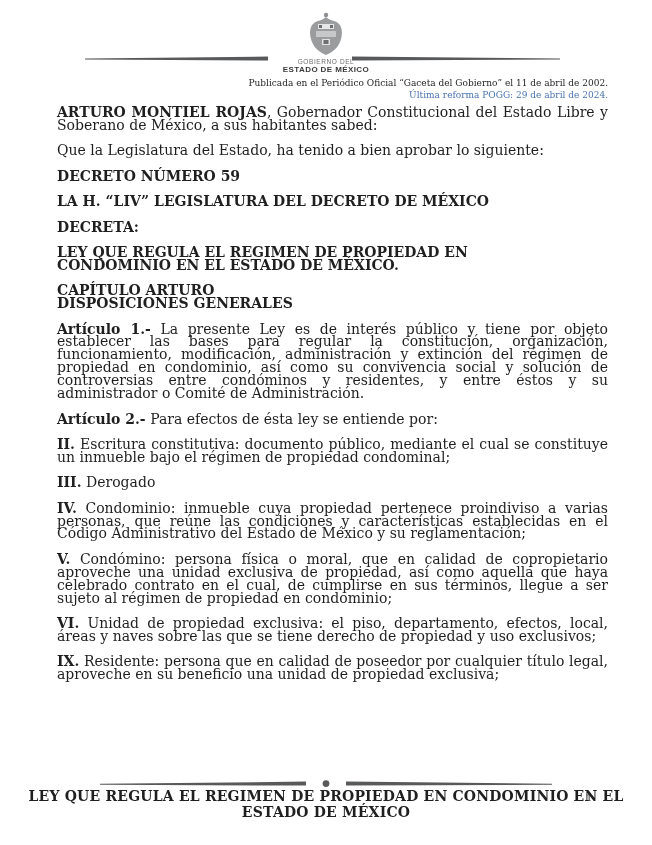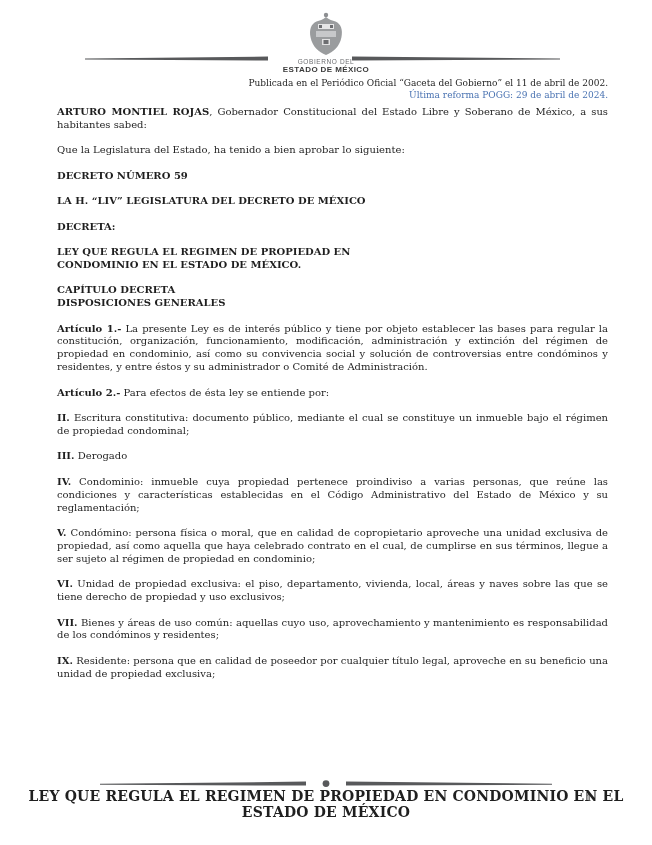--- a/index.html
+++ b/index.html
@@ -30,21 +30,21 @@
   .header-rules{position:absolute;top:52px;left:0;width:652px;height:14px;}
   .pub-block{
     position:absolute;top:77px;right:44px;
     text-align:right;line-height:1.35;margin-left:24px;
   }
   .published{font-size:9px;color:#1f1f1f;}
   .reform{font-size:9px;}
   
   .body-text{
     position:absolute;left:57px;right:44px;top:106px;
-    font-size:10px;line-height:12.9px;
+    font-size:14px;line-height:12.9px;
     text-align:justify;
   }
   .body-text p{margin:0 0 12.5px 0;}
   .center{}
   b,.b{font-weight:bold;}
   .law-title{margin-bottom:9px;}
   
   .footer{position:absolute;left:0;right:0;top:777px;}
   .footer-rule{display:block;margin:0 auto;}
   .footer-title{
@@ -100,40 +100,39 @@
     <p class="b">LA H. “LIV” LEGISLATURA DEL DECRETO DE MÉXICO</p>
 
     <p class="b">DECRETA:</p>
 
     <p class="center b law-title">
       <span>LEY QUE REGULA EL REGIMEN DE PROPIEDAD EN</span><br>
       <span>CONDOMINIO EN EL ESTADO DE MÉXICO.</span>
     </p>
 
     <p class="center b">
-      <span>CAPÍTULO DECRETA</span><br>
+      <span>CAPÍTULO ARTURO</span><br>
       <span>DISPOSICIONES GENERALES</span>
     </p>
 
     <p><b>Artículo 1.-</b><span> La presente Ley es de interés público y tiene por objeto establecer las bases para regular la constitución, organización, funcionamiento, modificación, administración y extinción del régimen de propiedad en condominio, así como su convivencia social y solución de controversias entre condóminos y residentes, y entre éstos y su administrador o Comité de Administración.</span></p>
 
     <p><b>Artículo 2.-</b><span> Para efectos de ésta ley se entiende por:</span></p>
 
 
     <p><b>II.</b><span> Escritura constitutiva: documento público, mediante el cual se constituye un inmueble bajo el régimen de propiedad condominal;</span></p>
 
     <p><b>III.</b><span> Derogado</span></p>
 
     <p><b>IV.</b><span> Condominio: inmueble cuya propiedad pertenece proindiviso a varias personas, que reúne las condiciones y características establecidas en el Código Administrativo del Estado de México y su reglamentación;</span></p>
 
     <p><b>V.</b><span> Condómino: persona física o moral, que en calidad de copropietario aproveche una unidad exclusiva de propiedad, así como aquella que haya celebrado contrato en el cual, de cumplirse en sus términos, llegue a ser sujeto al régimen de propiedad en condominio;</span></p>
 
-    <p><b>VI.</b><span> Unidad de propiedad exclusiva: el piso, departamento, vivienda, local, áreas y naves sobre las que se tiene derecho de propiedad y uso exclusivos;</span></p>
+    <p><b>VI.</b><span> Unidad de propiedad exclusiva: el piso, departamento, efectos, local, áreas y naves sobre las que se tiene derecho de propiedad y uso exclusivos;</span></p>
 
-    <p><b>VII.</b><span> Bienes y áreas de uso común: aquellas cuyo uso, aprovechamiento y mantenimiento es responsabilidad de los condóminos y residentes;</span></p>
 
 
     <p><b>IX.</b><span> Residente: persona que en calidad de poseedor por cualquier título legal, aproveche en su beneficio una unidad de propiedad exclusiva;</span></p>
 
   </div>
 
   <div class="footer">
     <svg class="footer-rule" width="652" height="13" viewBox="0 0 652 13" aria-hidden="true">
       <polygon points="100,6.8 306,4.6 306,8.6 100,7.8" fill="#58595b"></polygon>
       <circle cx="326" cy="6.6" r="3.4" fill="#58595b"></circle>

